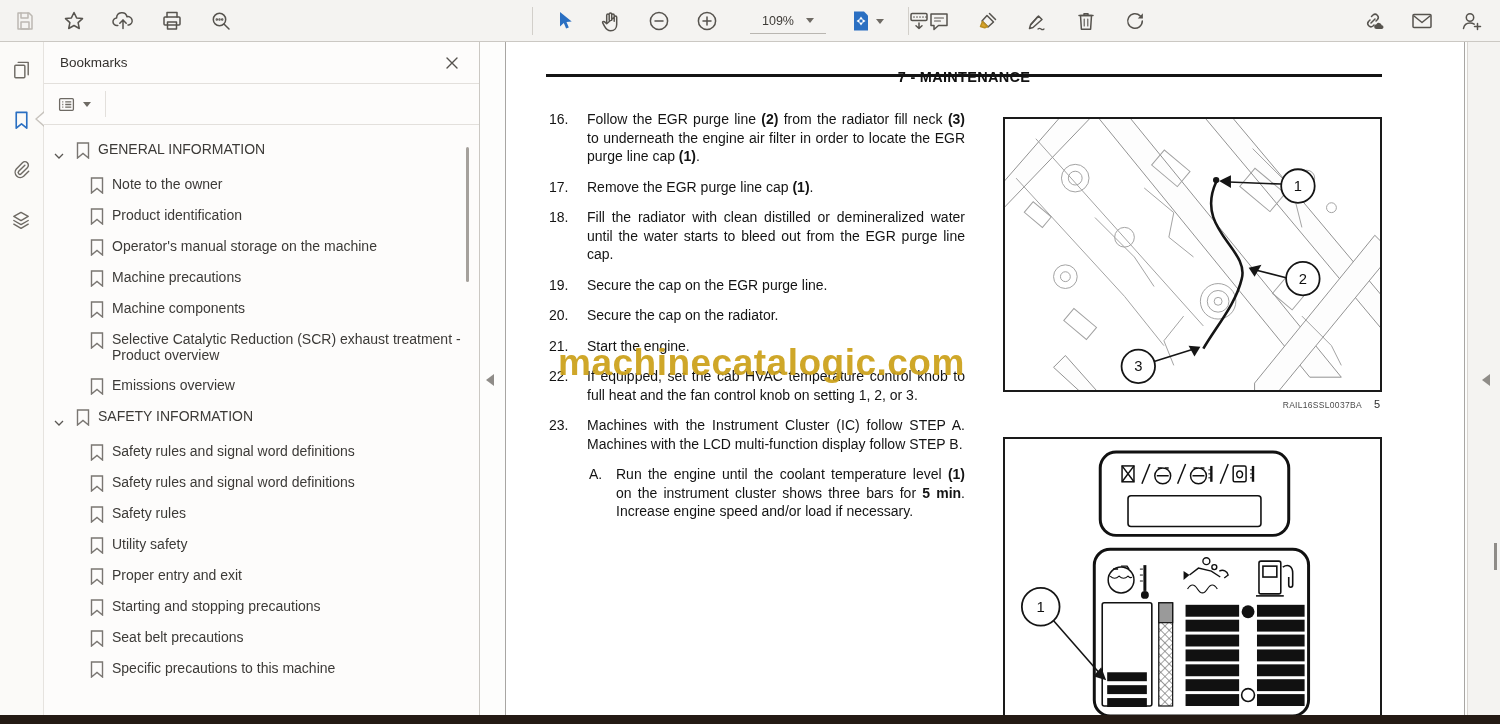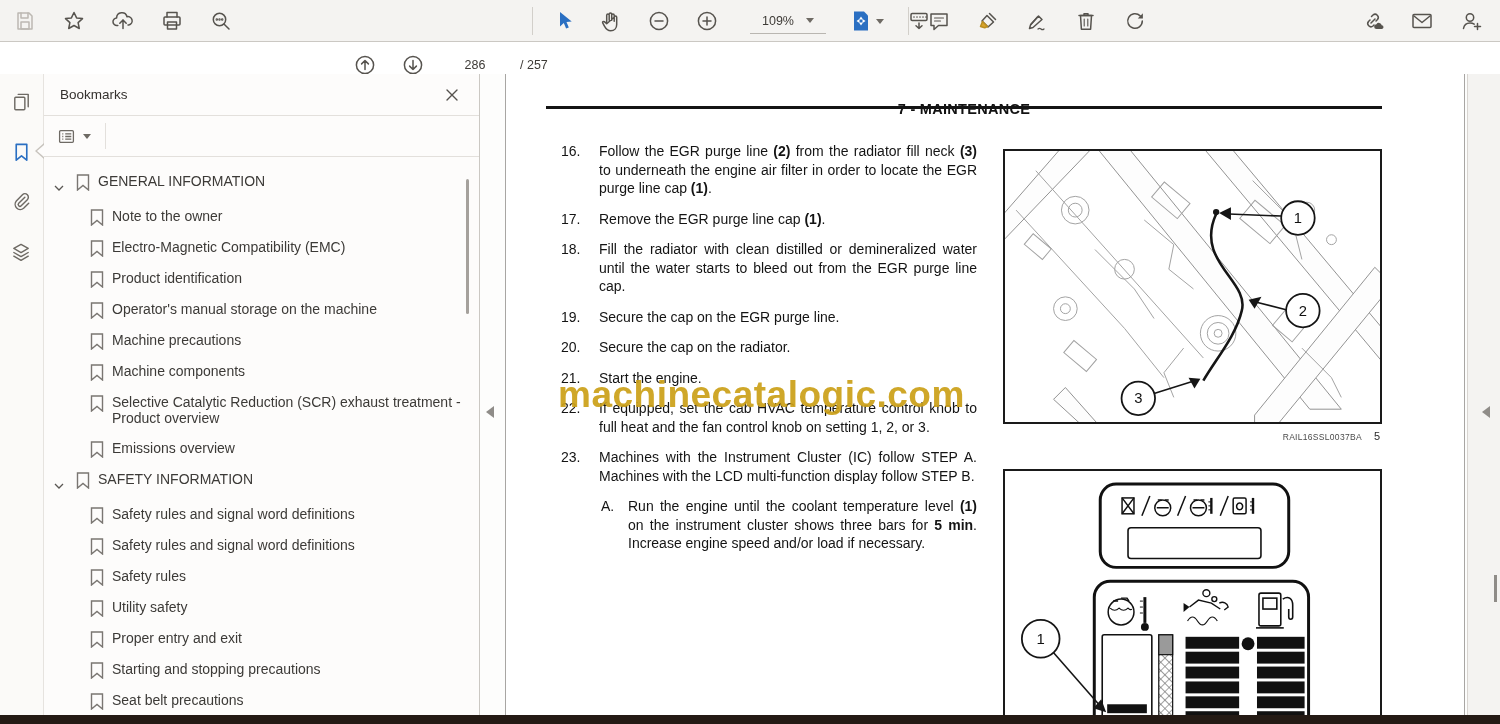--- a/index.html
+++ b/index.html
@@ -18,21 +18,21 @@
   .page-input { width:38px; height:24px; border:none; border-bottom:1px solid #b9b6b1; background:transparent;
     text-align:center; font-size:12.5px; color:#3e3b37; font-family:inherit; }
   .page-total { font-size:12.5px; color:#3e3b37; margin-left:8px; white-space:nowrap; }
   .zoom-box { display:flex; align-items:center; justify-content:center; gap:12px; width:76px; height:26px;
     border-bottom:1px solid #b9b6b1; }
   .zoom-text { font-size:12.5px; color:#3e3b37; }
   .caret { width:0; height:0; border-left:4px solid transparent; border-right:4px solid transparent;
     border-top:5px solid #6e6a64; }
 
   
-  .main { position:absolute; top:42px; left:0; right:0; bottom:0; display:flex;margin-top:32px; }
+  .main { position:absolute; top:42px; left:0; right:0; bottom:0; display:flex; }
 
   .nav-strip { width:44px; background:#fbfaf8; border-right:1px solid #e6e3df; padding-top:14px;
     display:flex; flex-direction:column; align-items:center; gap:22px; }
   .nav-btn { width:28px; height:28px; display:flex; align-items:center; justify-content:center; }
   .nav-btn svg { width:23px; height:23px; }
   .nic { fill:none; stroke:#6e6a64; stroke-width:1.5; stroke-linecap:round; stroke-linejoin:round; }
   .nic-active { stroke:#2a6fc2; stroke-width:1.7; }
 
   .bm-panel { position:relative; width:436px; background:#fdfcfb; border-right:1px solid #cbc8c3; }
   .bm-header { height:42px; display:flex; align-items:center; justify-content:space-between;
@@ -62,21 +62,21 @@
   .collapse-right { position:absolute; right:10px; top:332px; width:0; height:0;
     border-top:6px solid transparent; border-bottom:6px solid transparent; border-right:8px solid #8f8c88; }
   .doc-scroll { position:absolute; right:27px; top:501px; width:3px; height:27px; background:#8f8c88; }
 
   .page { position:absolute; left:25px; top:0; width:960px; height:682px; background:#fff;
     border-left:1px solid #a8a6a3; border-right:1px solid #a8a6a3; }
   .page-head { position:absolute; left:40px; top:26px; width:836px; text-align:center; }
   .page-title { font-size:14.5px; font-weight:600; letter-spacing:.3px; color:#121212; }
   .head-rule { position:absolute; left:40px; top:32px; width:836px; height:2.5px; background:#141414; }
 
-  .steps { position:absolute; left:55px; top:68px; width:416px; }
+  .steps { position:absolute; left:43px; top:68px; width:416px; }
   .step { position:relative; padding-left:38px; margin-bottom:12px; text-align:justify;
     font-size:14px; line-height:18.5px; color:#141414; }
   .step .num { position:absolute; left:0; top:0; }
   .step.sub { padding-left:67px; }
   .step.sub .num { left:40px; }
 
   .watermark { position:absolute; left:52px; top:300px; font-size:37px; font-weight:700;
     letter-spacing:.5px; color:rgba(203,160,25,.93); white-space:nowrap; z-index:5; }
 
   .fig1 { position:absolute; left:497px; top:75px; width:379px; height:275px;
@@ -332,27 +332,20 @@
               <path d="M1.5 1h11v15l-5.5-4.5L1.5 16z" fill="none" stroke="#7a7672" stroke-width="1.4"></path>
             </svg>
             <span class="bm-label">GENERAL INFORMATION</span>
           </div>
           <div class="bm-row child">
 
             <svg class="bm-ico" viewBox="0 0 14 17">
               <path d="M1.5 1h11v15l-5.5-4.5L1.5 16z" fill="none" stroke="#7a7672" stroke-width="1.4"></path>
             </svg>
             <span class="bm-label">Note to the owner</span>
-          </div>
-          <div class="bm-row child">
-
-            <svg class="bm-ico" viewBox="0 0 14 17">
-              <path d="M1.5 1h11v15l-5.5-4.5L1.5 16z" fill="none" stroke="#7a7672" stroke-width="1.4"></path>
-            </svg>
-            <span class="bm-label">Electro-Magnetic Compatibility (EMC)</span>
           </div>
           <div class="bm-row child">
 
             <svg class="bm-ico" viewBox="0 0 14 17">
               <path d="M1.5 1h11v15l-5.5-4.5L1.5 16z" fill="none" stroke="#7a7672" stroke-width="1.4"></path>
             </svg>
             <span class="bm-label">Product identification</span>
           </div>
           <div class="bm-row child">
 

